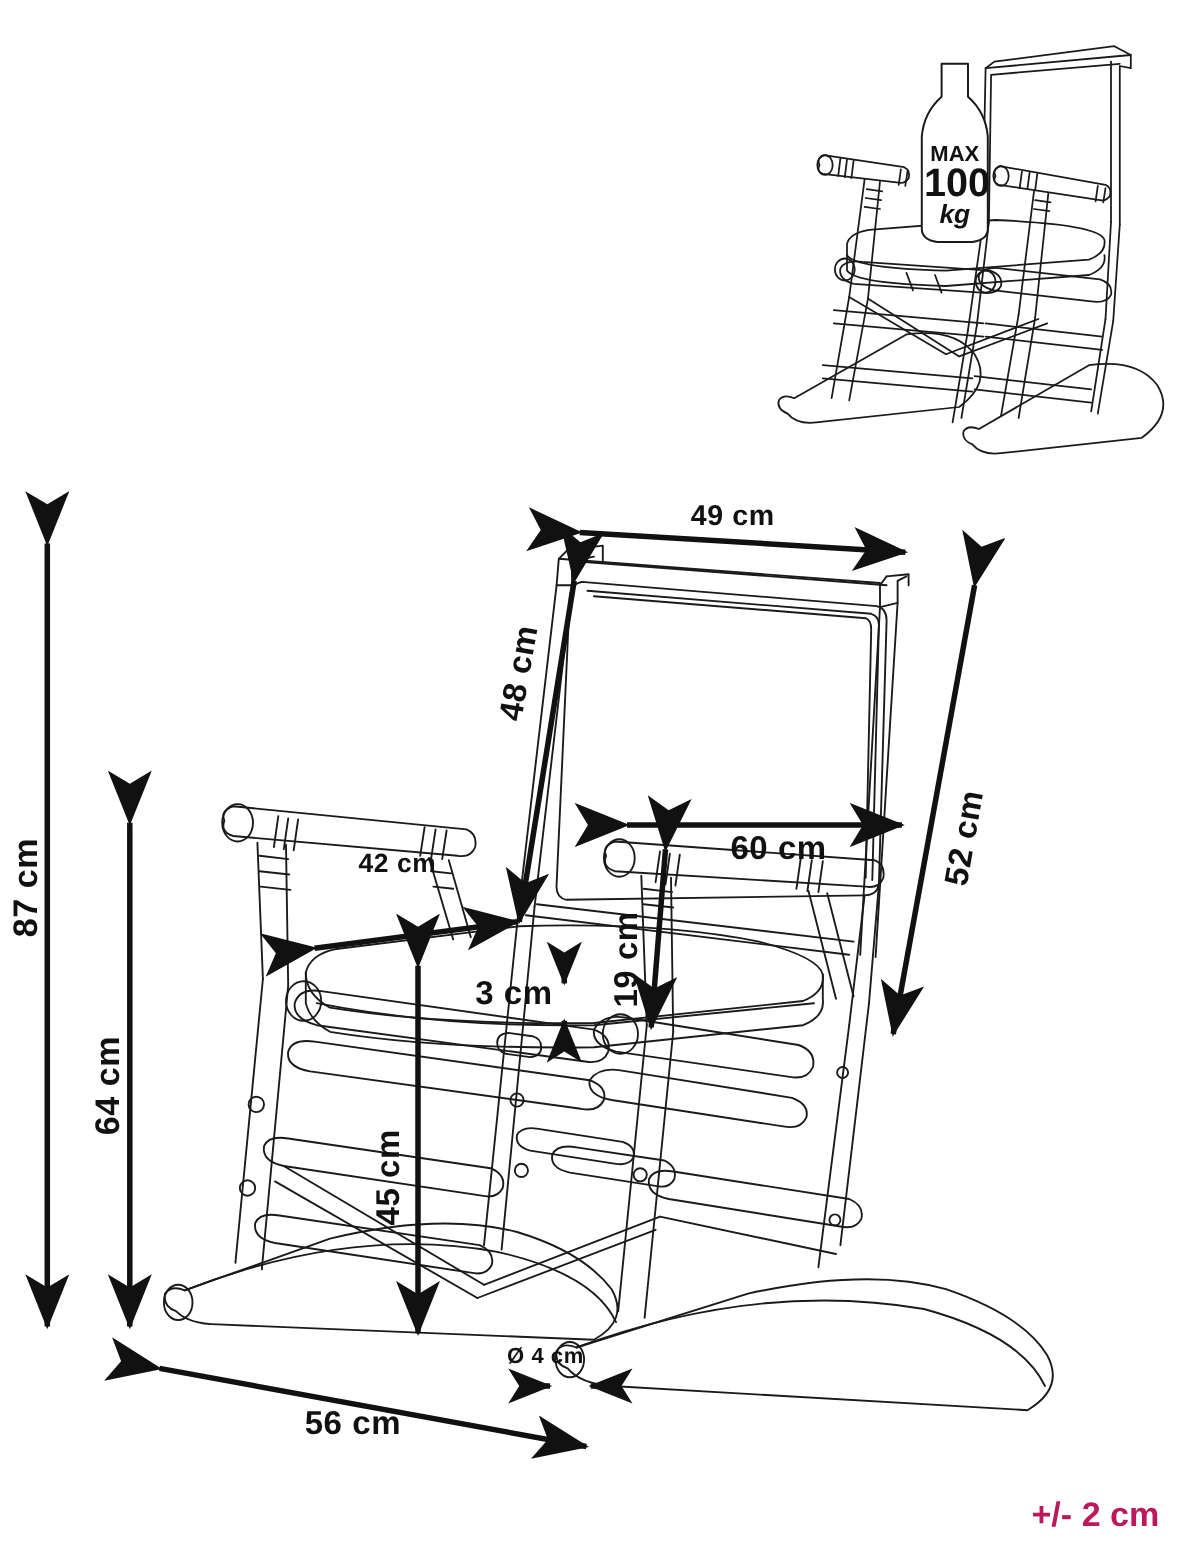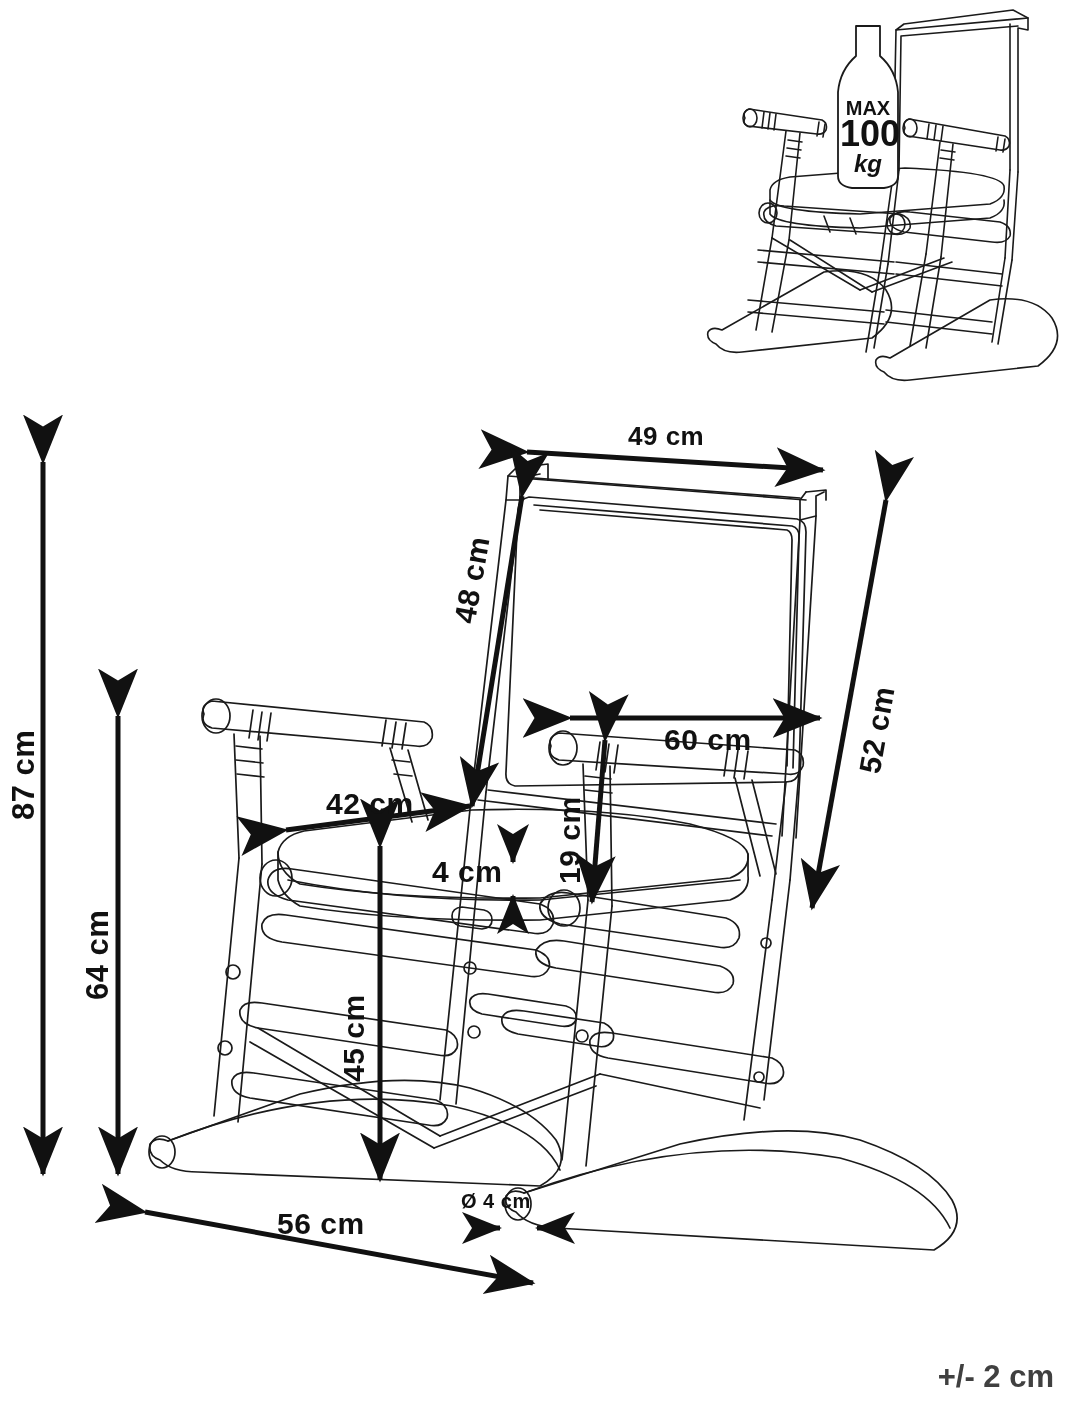--- a/index.html
+++ b/index.html
@@ -1,34 +1,34 @@
 <!DOCTYPE html>
 <html><head>
 <meta charset="utf-8">
 <style>
   html,body{margin:0;padding:0;background:#ffffff;}
   body{
     width:1080px;height:1417px;position:relative;overflow:hidden;
     font-family:"Liberation Sans","DejaVu Sans",sans-serif;
     background:#ffffff;
   }
-  #stage{position:absolute;inset:0;}
+  #stage{position:absolute;inset:0;margin-top:32px;}
   svg{position:absolute;left:0;top:0;}
   .dimlbl{
     position:absolute;
     font-weight:bold;
     color:#111111;
     letter-spacing:.5px;
     white-space:nowrap;
     font-family:"Liberation Sans","DejaVu Sans",sans-serif;
   }
   .rot90{transform:rotate(-90deg);transform-origin:left top;}
   .tol{
     position:absolute;right:26px;bottom:22px;
-    font-size:31px;font-weight:bold;color:#404040;
+    font-size:31px;font-weight:bold;color:#be185d;
     font-family:"Liberation Sans","DejaVu Sans",sans-serif;
   }
   .maxlbl{position:absolute;text-align:center;color:#111;font-weight:bold;
     font-family:"Liberation Sans","DejaVu Sans",sans-serif;line-height:1;}
 </style>
 </head>
 <body>
 
 <div id="stage">
 
@@ -252,37 +252,37 @@
 </div>
 
 <div class="dimlbl" style="left:853px;top:770px;font-size:30px;transform:rotate(-80deg);transform-origin:left top;">
   <span>52 cm</span>
 </div>
 
 <div class="dimlbl" style="left:664px;top:723px;font-size:30px;">
   <span>60 cm</span>
 </div>
 
-<div class="dimlbl" style="left:326px;top:787px;font-size:30px;">
+<div class="dimlbl" style="left:326px;top:740px;font-size:24px;">
   <span>42 cm</span>
 </div>
 
 <div class="dimlbl" style="left:432px;top:855px;font-size:30px;">
-  <span>4 cm</span>
+  <span>3 cm</span>
 </div>
 
 <div class="dimlbl rot90" style="left:553px;top:884px;font-size:30px;">
   <span>19 cm</span>
 </div>
 
 <div class="dimlbl rot90" style="left:337px;top:1082px;font-size:30px;">
   <span>45 cm</span>
 </div>
 
-<div class="dimlbl" style="left:277px;top:1207px;font-size:30px;">
+<div class="dimlbl" style="left:277px;top:1246px;font-size:30px;">
   <span>56 cm</span>
 </div>
 
 <div class="dimlbl" style="left:461px;top:1190px;font-size:20px;">
   <span>Ø 4 cm</span>
 </div>
 
 <div class="tol">
   <span>+/- 2 cm</span>
 </div>

